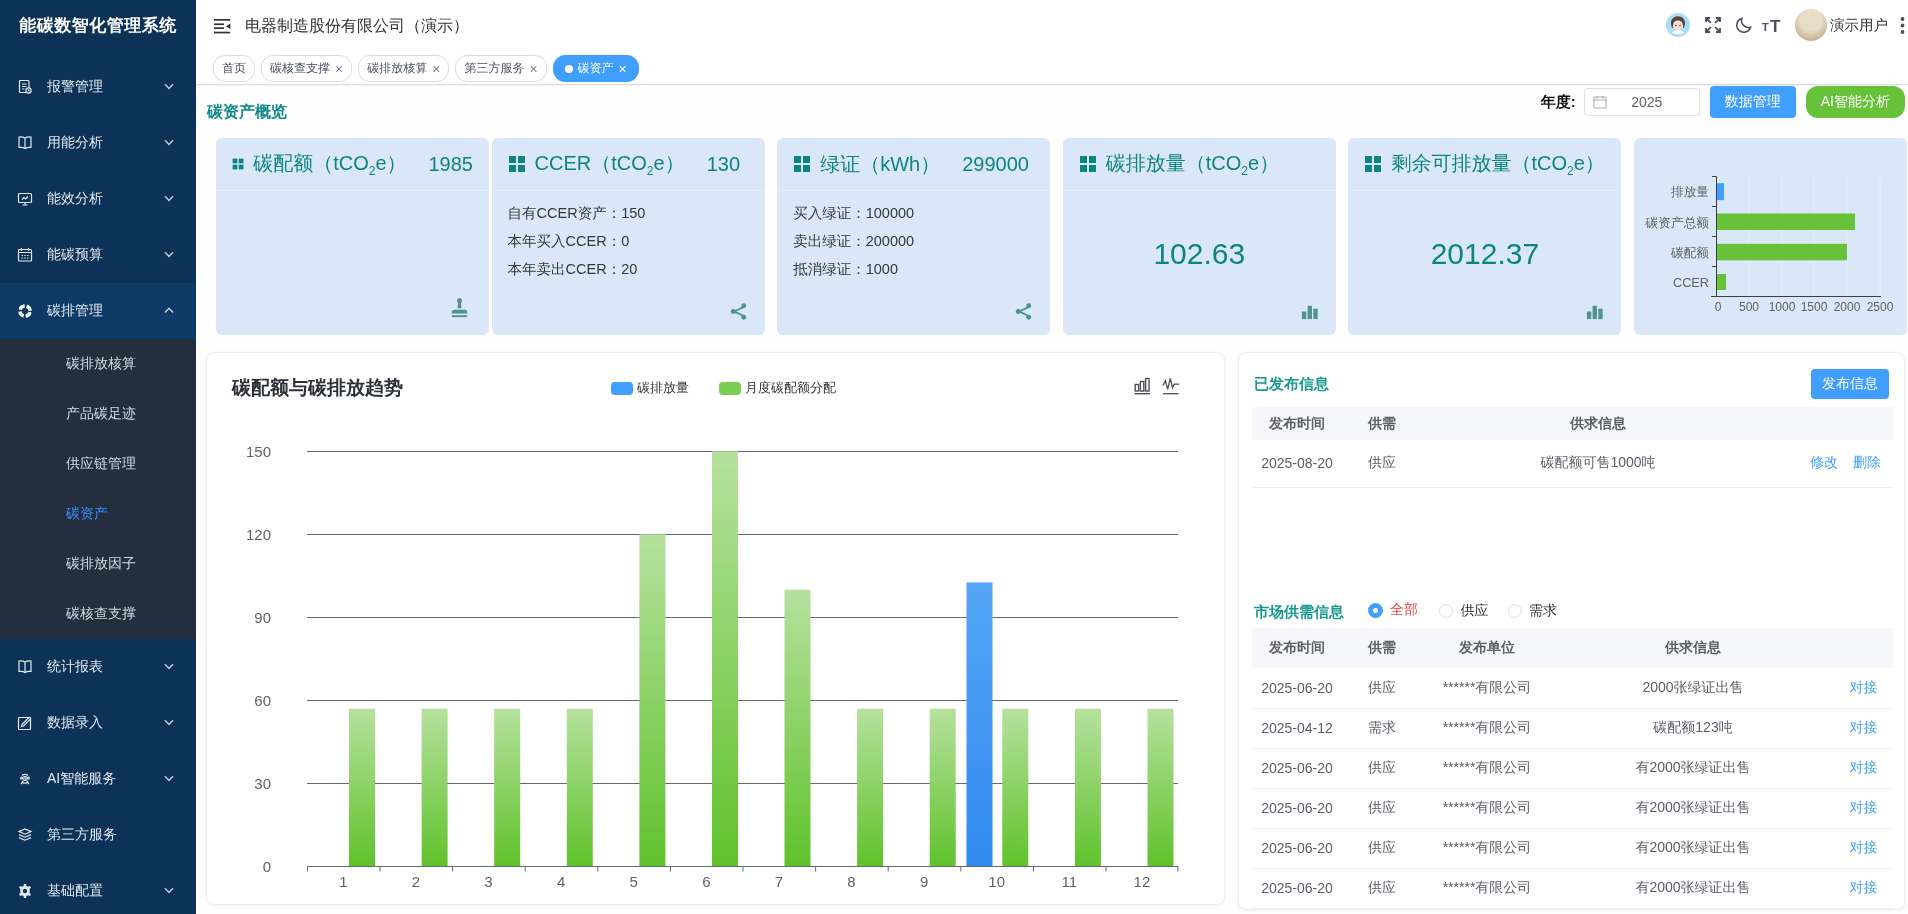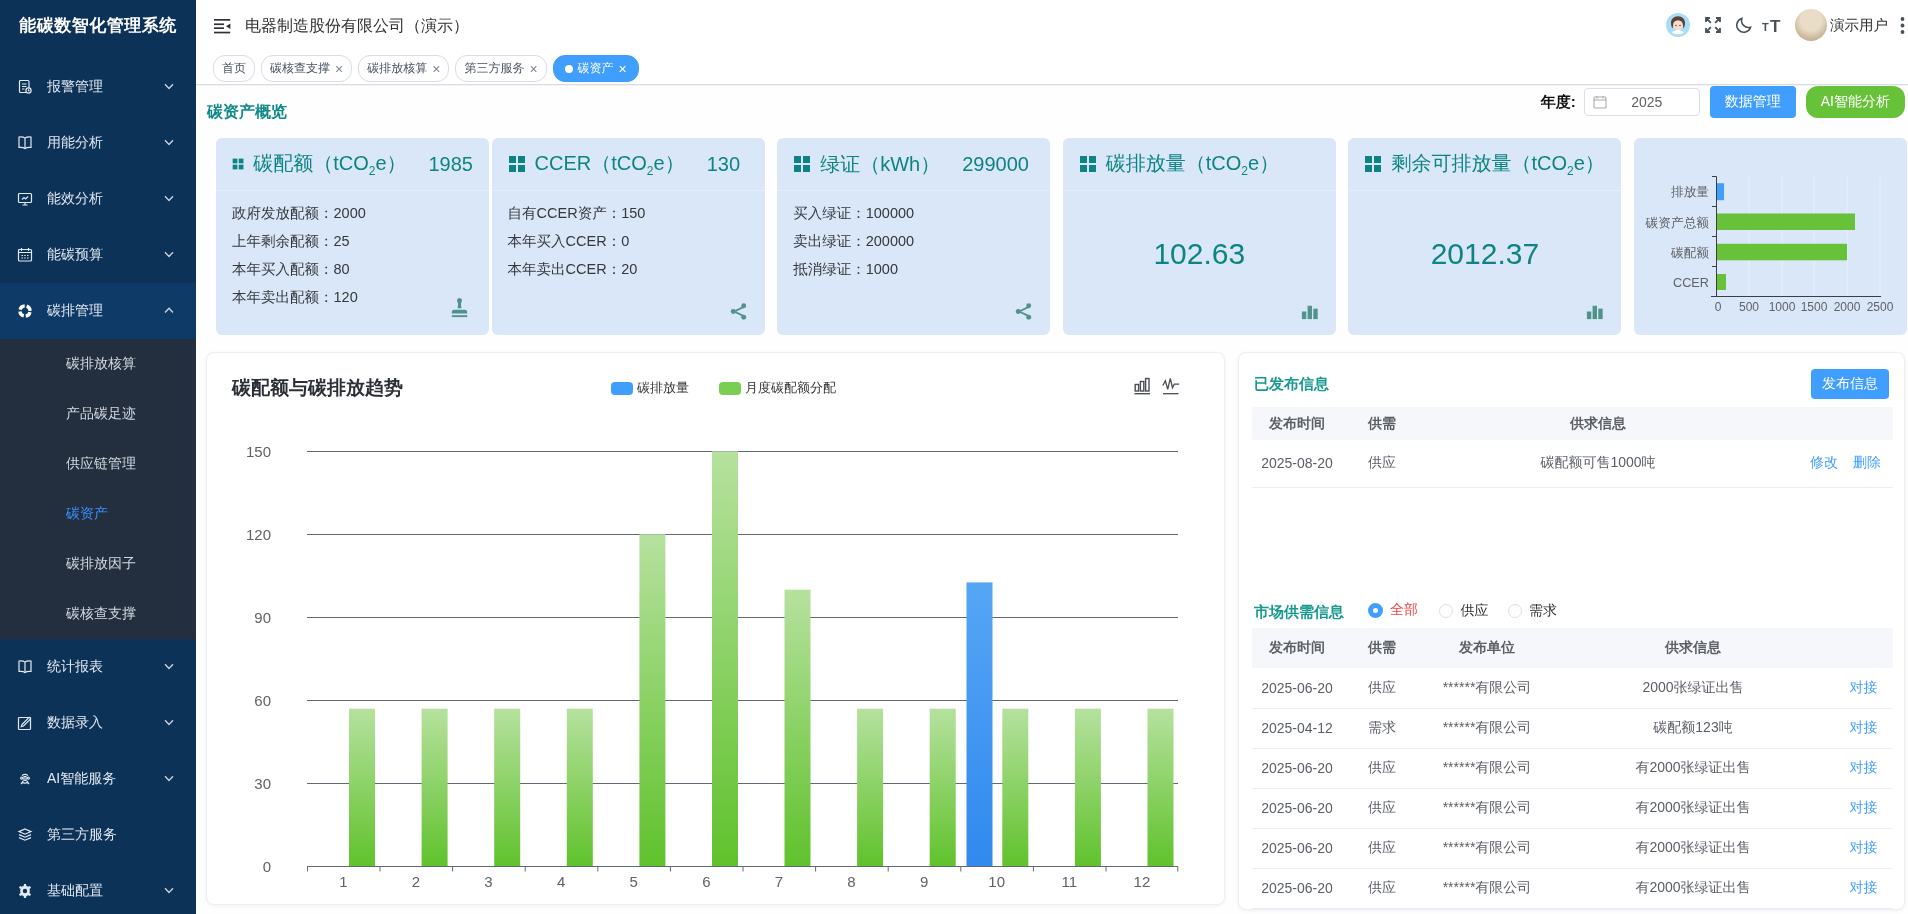--- a/index.html
+++ b/index.html
@@ -208,26 +208,20 @@
   <div class="scard" style="left:20px">
     <div class="hd">
         <svg class="gi" width="18" height="18" viewBox="0 0 18 18" fill="#0e8482">
           <rect x="1" y="1" width="7" height="7"></rect>
           <rect x="10" y="1" width="7" height="7"></rect>
           <rect x="1" y="10" width="7" height="7"></rect>
           <rect x="10" y="10" width="7" height="7"></rect>
         </svg>
         <span class="t">碳配额（tCO<sub>2</sub>e）</span>
         <span class="v">1985</span>
-      </div>
-    <div class="bd">
-        <div>政府发放配额：2000</div>
-        <div>上年剩余配额：25</div>
-        <div>本年买入配额：80</div>
-        <div>本年卖出配额：120</div>
       </div>
     <svg class="cic" width="25" height="25" viewBox="0 0 25 25" fill="#50938a">
         <path d="M10.2 3.6a2.4 2.4 0 0 1 4.6 0c.4 1 .1 1.8-.4 2.6-.4.8-.6 1.6-.4 2.5l.5 3.6H10.5l.5-3.6c.2-.9 0-1.7-.4-2.5-.5-.8-.8-1.6-.4-2.6z"></path>
         <path d="M4.8 15.9c0-1.2 1-2.2 2.2-2.2h11c1.2 0 2.2 1 2.2 2.2v1.6H4.8z"></path>
         <rect x="4.8" y="19.2" width="15.4" height="1.9"></rect>
       </svg>
   </div>
   <div class="scard" style="left:295.6px">
     <div class="hd">
         <svg class="gi" width="18" height="18" viewBox="0 0 18 18" fill="#0e8482">

